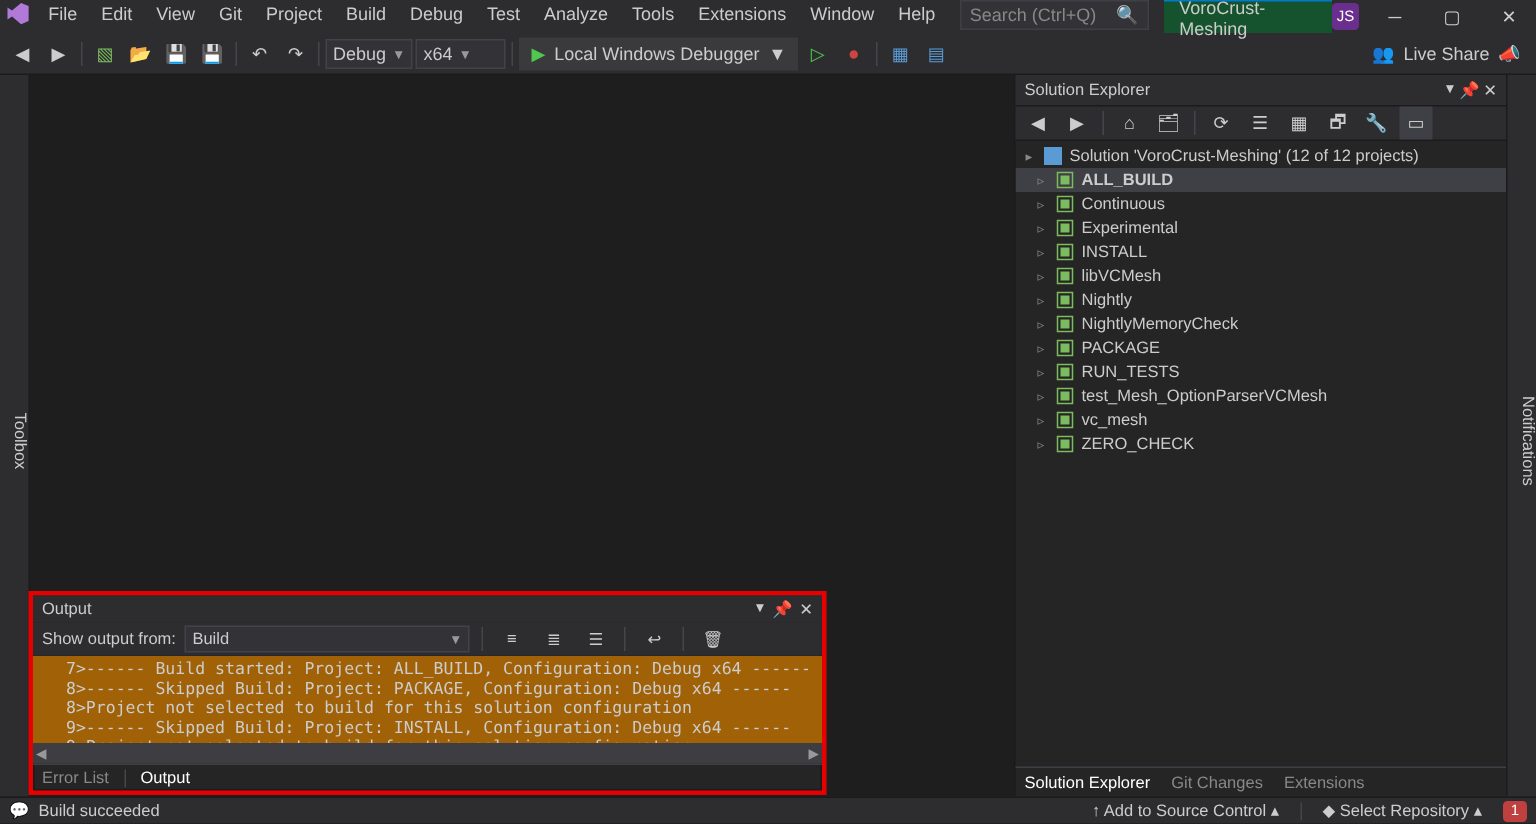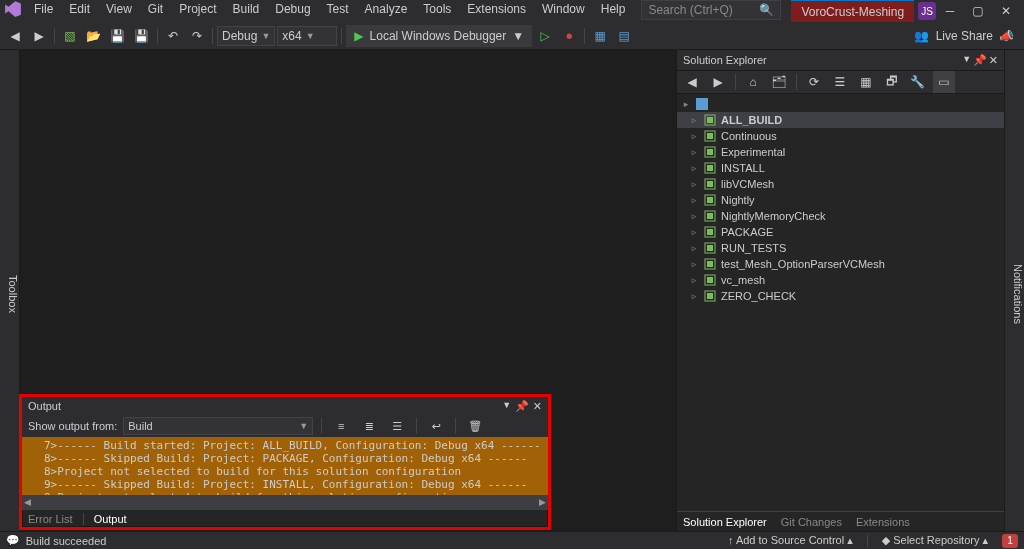--- a/index.html
+++ b/index.html
@@ -21,24 +21,24 @@
     padding: 0 4px;
   }
   .vs-logo { width: 18px; height: 18px; display:flex; align-items:center; justify-content:center; margin-right:4px;}
   .menu-item { padding: 2px 8px; color:#ccc; cursor:pointer; }
   .search-box {
     background:#333337; border:1px solid #3f3f46; height:20px; width:140px;
     display:flex; align-items:center; padding:0 6px; color:#888; margin-left:8px;
   }
   .search-icon { margin-left:auto; color:#888; }
   .project-tab {
-    background:#7f1d1d; border-top:1px solid #007acc; height:22px;
+    background:#14532d; border-top:1px solid #007acc; height:22px;
     margin-left:10px; display:flex; align-items:center; padding:0 10px; color:#ccc;
   }
-  .title-right { margin-left:auto; display:flex; align-items:center; gap:0; }
+  .title-right { margin-left:auto; display:flex; align-items:center; gap:10px; }
   .user-badge { background:#6a2f8e; width:18px; height:18px; border-radius:3px; display:flex;align-items:center;justify-content:center; font-size:10px; color:#fff;}
   .win-btn { width:28px; height:22px; display:flex; align-items:center; justify-content:center; color:#ccc;}
   .toolbar {
     height: 28px; background:#2d2d30; border-bottom:1px solid #1b1b1c;
     display:flex; align-items:center; padding:0 4px; gap:2px;
   }
   .tb-btn { width:22px; height:22px; display:flex;align-items:center;justify-content:center; color:#ccc; cursor:pointer;}
   .tb-sep { width:1px; height:16px; background:#46464a; margin:0 2px;}
   .combo {
     background:#333337; border:1px solid #434346; height:20px; padding:0 4px;
@@ -229,20 +229,21 @@
       <span class="tb-btn" style="background:#3f3f46;">▭</span>
     </div>
     <div class="tree" id="tree">
         <div class="tree-row root">
           <span class="expander">▸</span>
           <span class="proj-icon">
             <svg viewBox="0 0 12 12">
               <rect width="12" height="12" fill="#5a9bd4"></rect>
             </svg>
           </span>
+          <span>Solution 'VoroCrust-Meshing' (12 of 12 projects)</span>
         </div>
         <div class="tree-row sel" style="padding-left: 12px;">
           <span class="expander">▹</span>
           <span class="proj-icon">
             <svg viewBox="0 0 12 12">
               <rect x="1" y="1" width="10" height="10" fill="none" stroke="#7cbb5e"></rect>
               <rect x="3" y="3" width="6" height="6" fill="#7cbb5e"></rect>
             </svg>
           </span>
           <span style="font-weight: bold;">ALL_BUILD</span>

